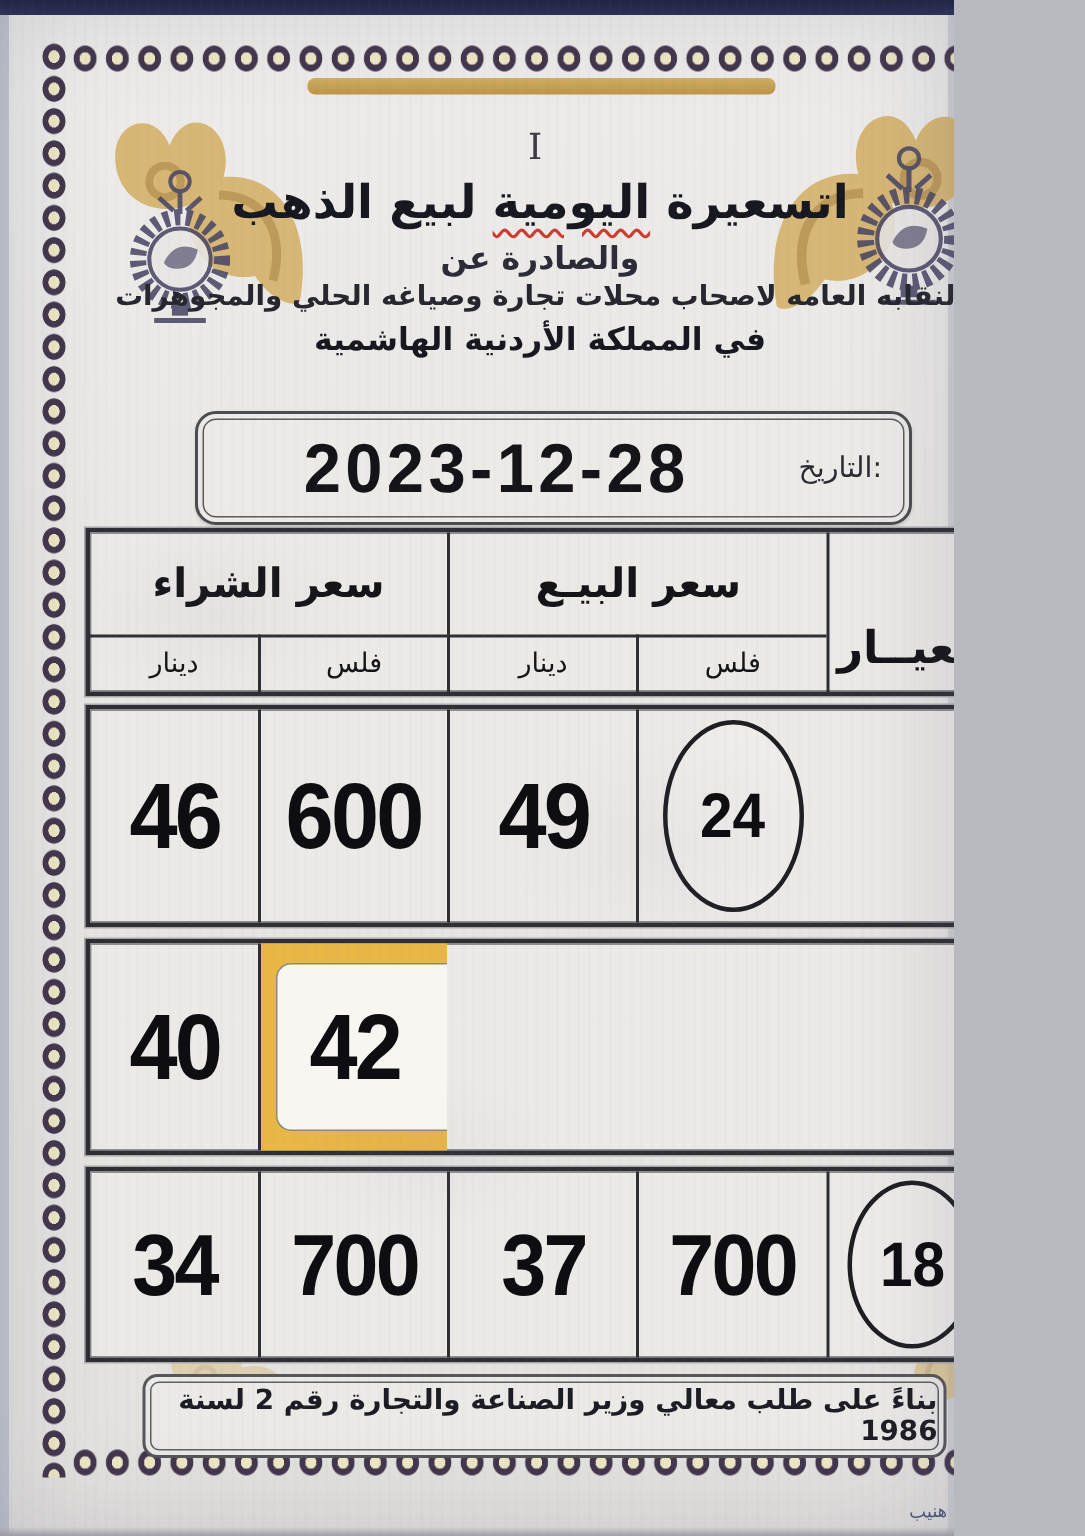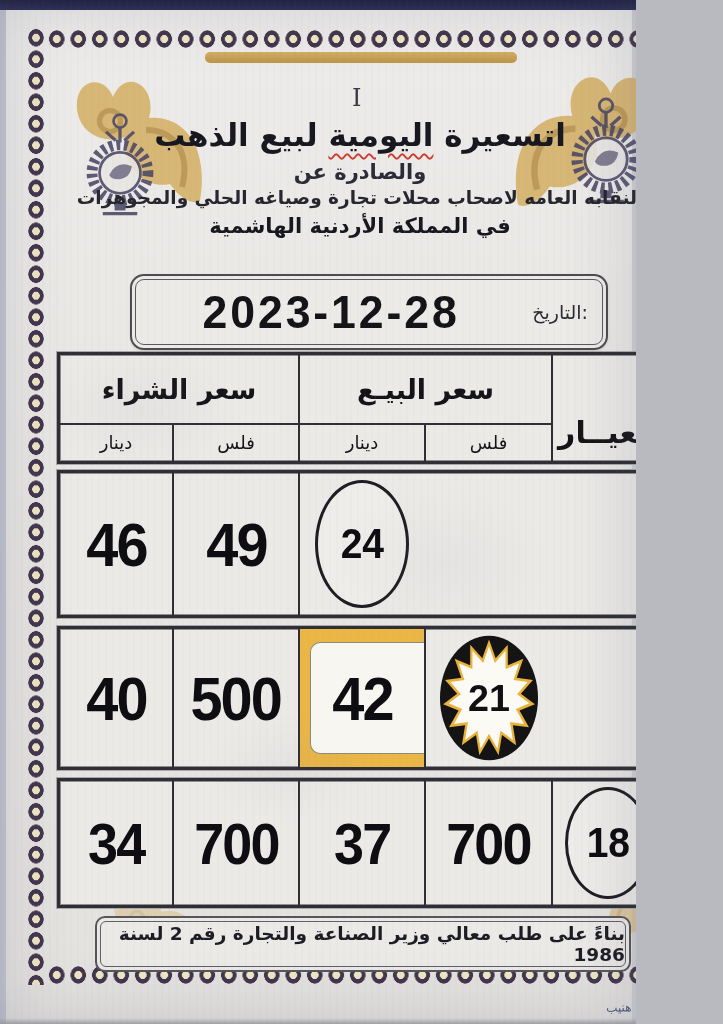--- a/index.html
+++ b/index.html
@@ -197,47 +197,39 @@
     <div class="cell subhead bt bl" style="grid-column:2;grid-row:2;">فلس</div>
     <div class="cell subhead bt bl" style="grid-column:3;grid-row:2;">دينار</div>
     <div class="cell subhead bt bl" style="grid-column:4;grid-row:2;">فلس</div>
   </div>
 
   <div class="tblock r1">
     <div class="cell">
         <span class="num">46</span>
       </div>
     <div class="cell bl">
+        <span class="num">600</span>
+      </div>
+    <div class="cell bl">
         <span class="num">49</span>
       </div>
     <div class="cell bl">
       <div class="ellipse">
         <span class="num">24</span>
         </div>
       </div>
   </div>
 
   <div class="tblock r2">
     <div class="cell">
         <span class="num">40</span>
       </div>
-    <div class="cell bl">
-        <span class="num">500</span>
-      </div>
     <div class="cell bl hl">
       <div class="banner-rect"></div>
       <span class="num">42</span>
-      </div>
-    <div class="cell bl">
-      <svg class="badge21" viewBox="0 0 110 140">
-        <ellipse cx="55" cy="70" rx="52" ry="66" fill="#141414"></ellipse>
-        <polygon fill="#e8b23c" points="55.0,8.0 62.1,27.9 74.9,13.4 75.0,35.2 91.4,28.5 84.4,48.5 101.6,50.8 88.8,65.5 103.7,76.5 87.3,83.3 97.4,101.0 80.3,98.8 83.8,120.2 68.8,109.3 65.2,130.6 55.0,113.0 44.8,130.6 41.2,109.3 26.2,120.2 29.7,98.8 12.6,101.0 22.7,83.3 6.3,76.5 21.2,65.5 8.4,50.8 25.6,48.5 18.6,28.5 35.0,35.2 35.1,13.4 47.9,27.9"></polygon>
-        <polygon fill="#fbfaf4" points="55.0,15.0 61.2,32.8 72.5,19.8 72.6,39.3 87.0,33.2 81.0,51.0 95.9,53.0 84.8,66.0 97.8,75.7 83.5,81.7 92.2,97.5 77.3,95.4 80.3,114.5 67.2,104.7 63.9,123.8 55.0,108.0 46.1,123.8 42.8,104.7 29.7,114.5 32.7,95.4 17.8,97.5 26.5,81.7 12.2,75.7 25.2,66.0 14.1,53.0 29.0,51.0 23.0,33.2 37.4,39.3 37.5,19.8 48.8,32.8"></polygon>
-        <text x="55" y="84" text-anchor="middle" font-family="Liberation Sans, sans-serif" font-weight="bold" font-size="40" fill="#101014" id="badge21-text">21</text>
-      </svg>
       </div>
   </div>
 
   <div class="tblock r3">
     <div class="cell">
         <span class="num">34</span>
       </div>
     <div class="cell bl">
         <span class="num">700</span>
       </div>

